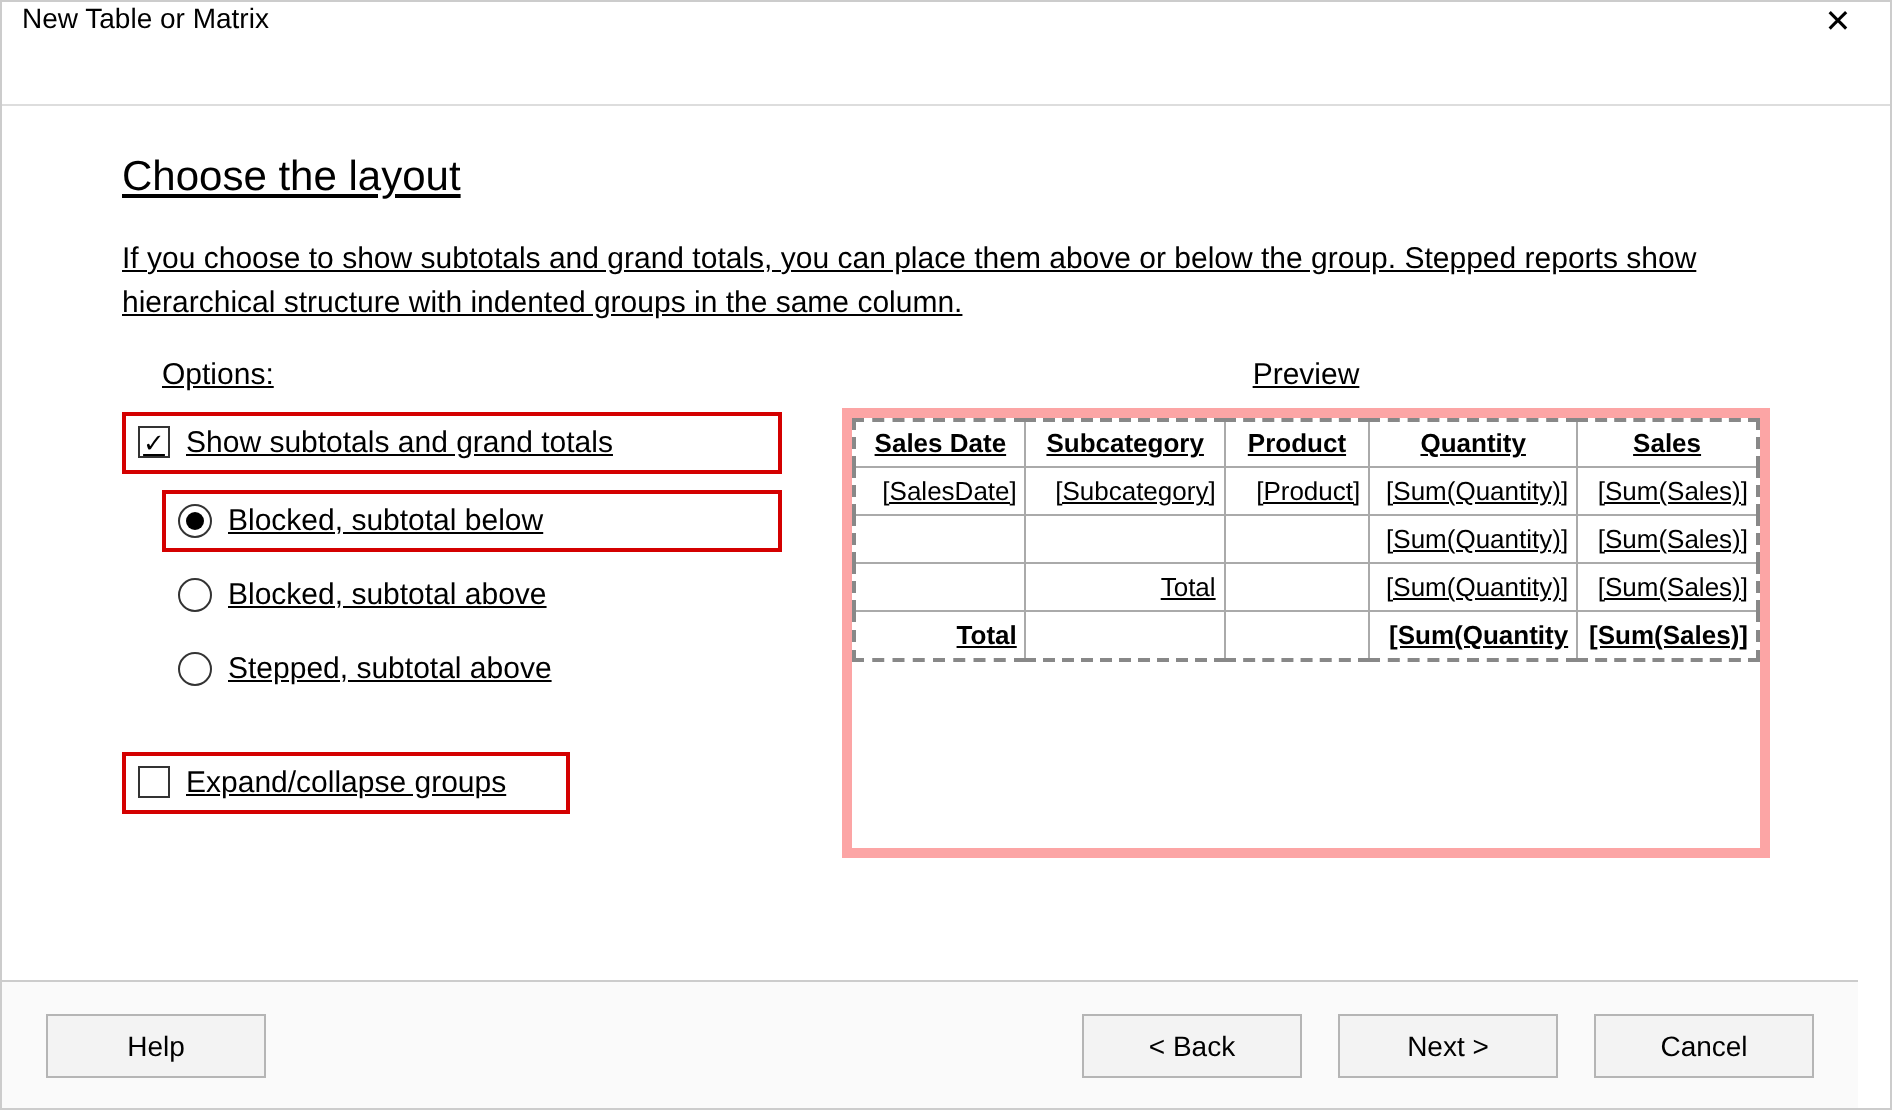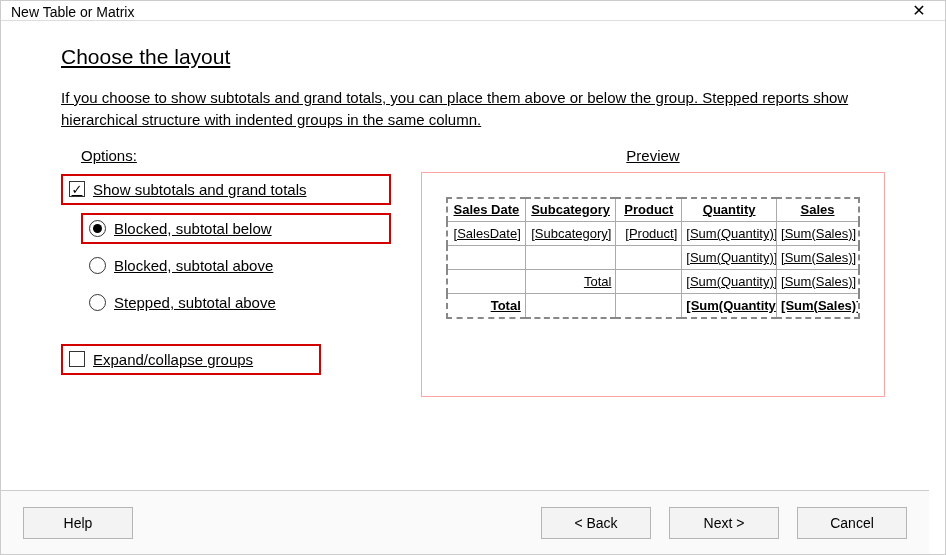--- a/index.html
+++ b/index.html
@@ -9,23 +9,23 @@
     font-size: 14px;
     color: #000;
     background: #fff;
     width: 946px;
     height: 555px;
     position: relative;
     border: 1px solid #ccc;
   }
   .titlebar {
     display:flex;
-    align-items:flex-end;
+    align-items:flex-start;
     justify-content:space-between;
-    height:20px;
+    height:52px;
     padding:0 12px 0 10px;
     border-bottom: 1px solid #ddd;
   }
   .title-text { font-size:14px;}
   .close-icon { font-size:16px; width:28px; text-align:center; cursor:pointer;}
   .content {
     padding: 24px 60px 10px 60px;
     text-decoration: underline;
   }
   .header {
@@ -58,22 +58,22 @@
   .checkbox {
     width:16px;height:16px;border:1px solid #333;display:flex;align-items:center;justify-content:center;flex-shrink:0;
   }
   .check-mark { font-size:13px; line-height:1;}
   .radio {
     width:17px;height:17px;border:1px solid #333;border-radius:50%;display:flex;align-items:center;justify-content:center;flex-shrink:0;
   }
   .radio-dot { width:9px;height:9px;border-radius:50%;background:#000;}
   .spacer { height:26px;}
   .preview-box {
-    border:1px solid #fca5a5;
-    padding:24px;
+    border:5px solid #fca5a5;
+    padding:0;
     height:225px;
   }
   table.preview-table {
     border-collapse:collapse;
     width:100%;
     font-size:13px;
     table-layout:fixed;
     border:2px dashed #888;
   }
   table.preview-table th, table.preview-table td {
@@ -153,21 +153,21 @@
 
       <div style="height:6px"></div>
 
       <div class="opt-row indent no-highlight">
         <div class="radio"></div>
         <span>Stepped, subtotal above</span>
       </div>
 
       <div class="spacer"></div>
 
-      <div class="opt-row highlight" style="width:260px">
+      <div class="opt-row highlight" style="width:224px">
         <div class="checkbox"></div>
         <span>Expand/collapse groups</span>
       </div>
     </div>
 
     <div class="preview-col">
       <div class="preview-label">Preview</div>
       <div class="preview-box">
         <table class="preview-table">
           <colgroup>

